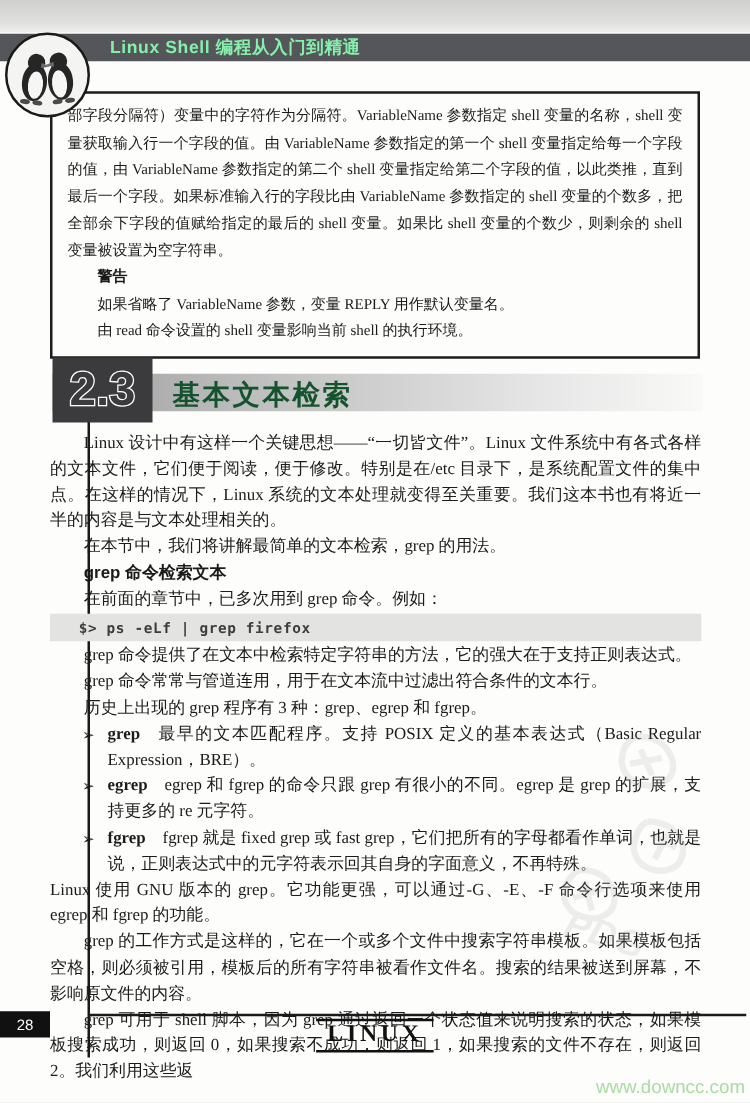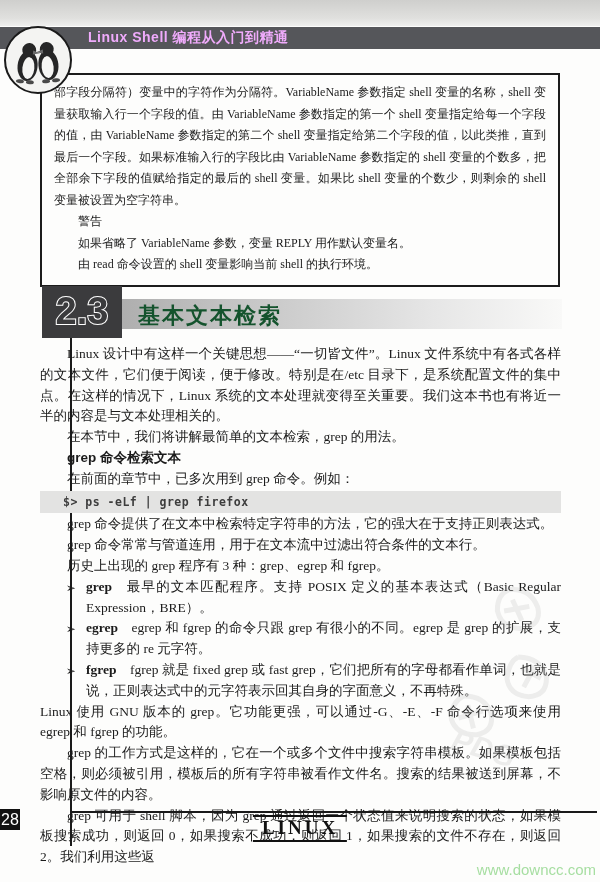--- a/index.html
+++ b/index.html
@@ -8,32 +8,32 @@
     position:relative; width:600px; height:882px; margin:0 auto;
     background:#fdfdfc; overflow:hidden;
     font-family:"Liberation Serif","DejaVu Serif",serif;
     color:#1b1b1b;
   }
   
   .top-strip { position:absolute; left:0; top:0; width:600px; height:26px;
     background:linear-gradient(180deg,#cfcfcd 0%,#e0e0de 70%,#efefee 100%); }
   .header-bar { position:absolute; left:0; top:27px; width:600px; height:22px;
     background:#55565a; display:flex; align-items:center; }
-  .header-title { margin-left:88px; color:#f0abfc; font-family:"Liberation Sans","DejaVu Sans",sans-serif;
+  .header-title { margin-left:88px; color:#86efac; font-family:"Liberation Sans","DejaVu Sans",sans-serif;
     font-size:14px; font-weight:bold; letter-spacing:0.5px; }
   
   .logo-circle { position:absolute; left:4px; top:26px; width:68px; height:68px;
     border-radius:50%; background:#f4f4f2; border:2px solid #1a1a1a; overflow:hidden; z-index:3; }
   .spine-line { position:absolute; left:70px; top:94px; width:2px; height:752px; background:#1a1a1a; }
   
   .info-box { position:absolute; left:40px; top:73px; width:520px;
     border:2px solid #1c1c1c; padding:7px 12px 9px 12px;
     font-size:12px; line-height:21.5px; background:#fdfdfc; }
   .info-box p.flow { text-align:justify; }
-  .warn-title { font-weight:normal; margin-left:2em; font-family:"Liberation Sans","DejaVu Sans",sans-serif; }
+  .warn-title { font-weight:bold; margin-left:2em; font-family:"Liberation Sans","DejaVu Sans",sans-serif; }
   .warn-line { margin-left:2em; }
   
   .section-bar { position:absolute; left:42px; top:299px; width:520px; height:30px;
     background:linear-gradient(90deg,#9f9f9f 0%,#c2c2c2 35%,#e6e6e6 75%,#f9f9f8 100%); }
   .section-numbox { position:absolute; left:42px; top:286px; width:80px; height:52px;
     background:#3b3b3d; display:flex; justify-content:center; }
   .section-title { position:absolute; left:138px; top:301px;
     font-family:"Liberation Sans","DejaVu Sans",sans-serif; font-weight:bold;
     font-size:22px; letter-spacing:2px; color:#14532d; }
   
@@ -44,22 +44,22 @@
   .subhead { font-weight:bold; margin-left:2em; font-family:"Liberation Sans","DejaVu Sans",sans-serif; }
   .codeline { background:#e3e3e2; padding:1px 12px 1px 2em; margin:1px 0;
     font-family:"DejaVu Sans Mono","Liberation Mono",monospace;
     font-size:11.5px; font-weight:bold; color:#3d3d3d; letter-spacing:0.5px; }
   .bullet { display:flex; padding-left:1.9em; text-align:justify; }
   .bullet .marker { width:1.7em; flex:none; font-family:"DejaVu Sans",sans-serif; font-size:12px; padding-top:1px; }
   .bullet .bullet-body { flex:1; }
   .bullet .term { font-weight:bold; margin-right:1em; }
   
   .footer-rule { position:absolute; left:72px; top:811px; width:525px; height:2px; background:#1a1a1a; }
-  .pageno-box { position:absolute; left:0; top:809px; width:20px; height:21px; background:#111;
-    color:#fff; font-size:16px; font-family:"Liberation Sans","DejaVu Sans",sans-serif;
+  .pageno-box { position:absolute; left:0; top:809px; width:40px; height:21px; background:#111;
+    color:#fff; font-size:12px; font-family:"Liberation Sans","DejaVu Sans",sans-serif;
     display:flex; align-items:center; justify-content:center; }
   .linux-logo { position:absolute; left:50%; top:815px; transform:translateX(-50%);
     font-family:"Liberation Serif","DejaVu Serif",serif; font-size:19px; font-weight:600;
     letter-spacing:3px; color:#111; border-top:2px solid #111; border-bottom:2px solid #111;
     padding:0 9px 1px 9px; }
   
   .pdg-mark { position:absolute; left:440px; top:590px; width:150px; height:210px;
     transform:rotate(28deg); opacity:0.16; z-index:1; pointer-events:none; }
   .pdg-text { position:absolute; left:40px; top:150px; transform:rotate(-10deg);
     font-family:"Liberation Sans","DejaVu Sans",sans-serif; font-style:italic;

